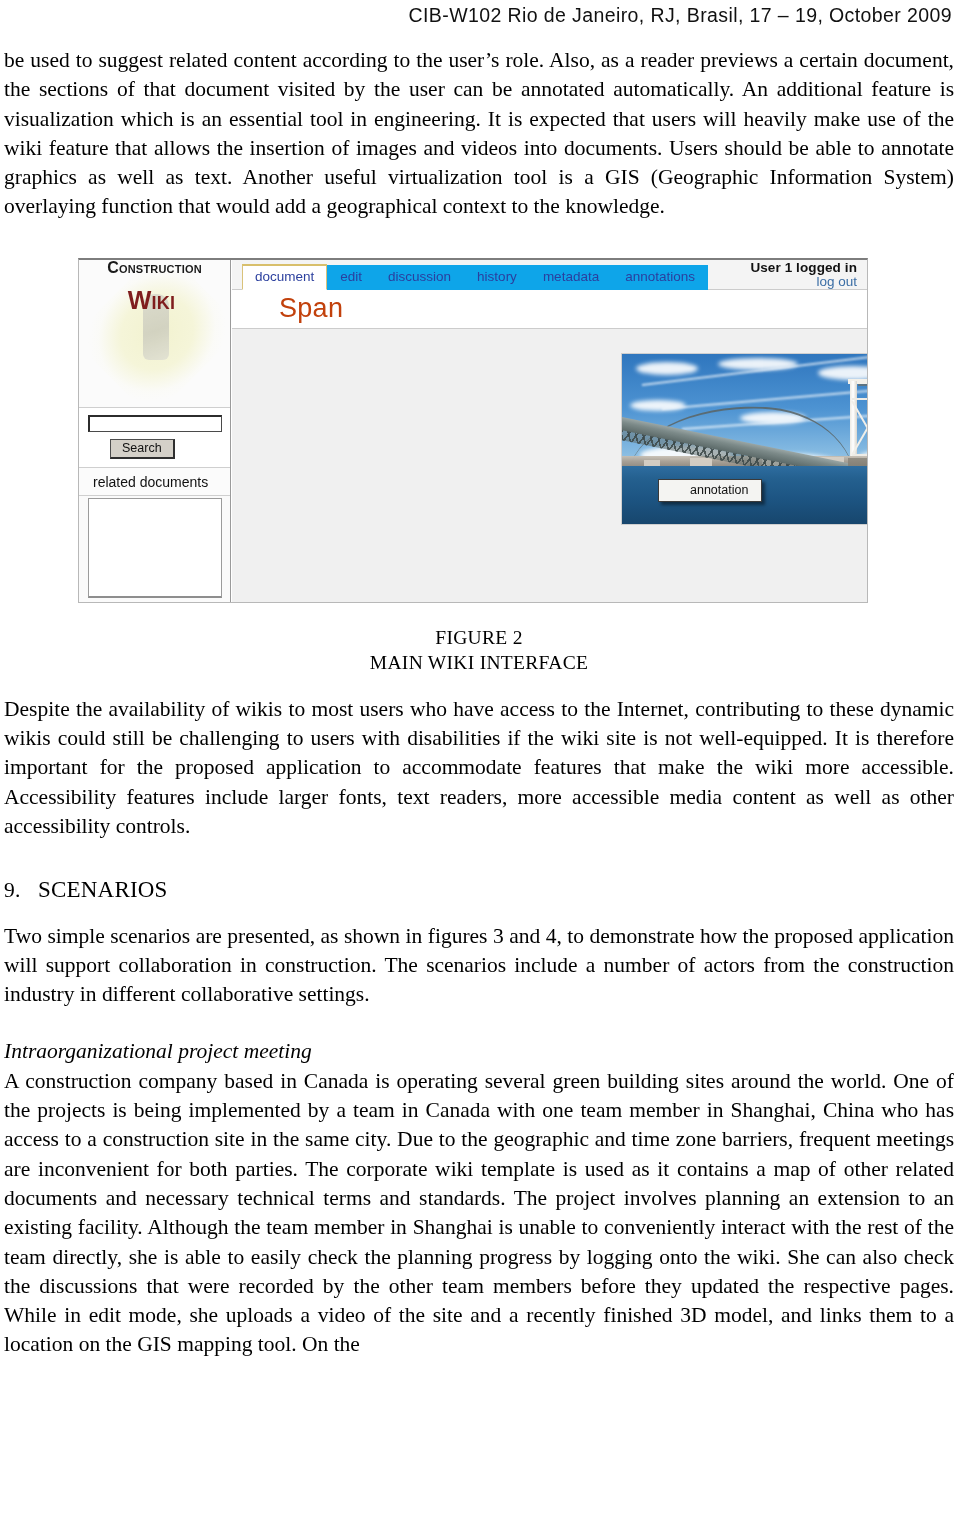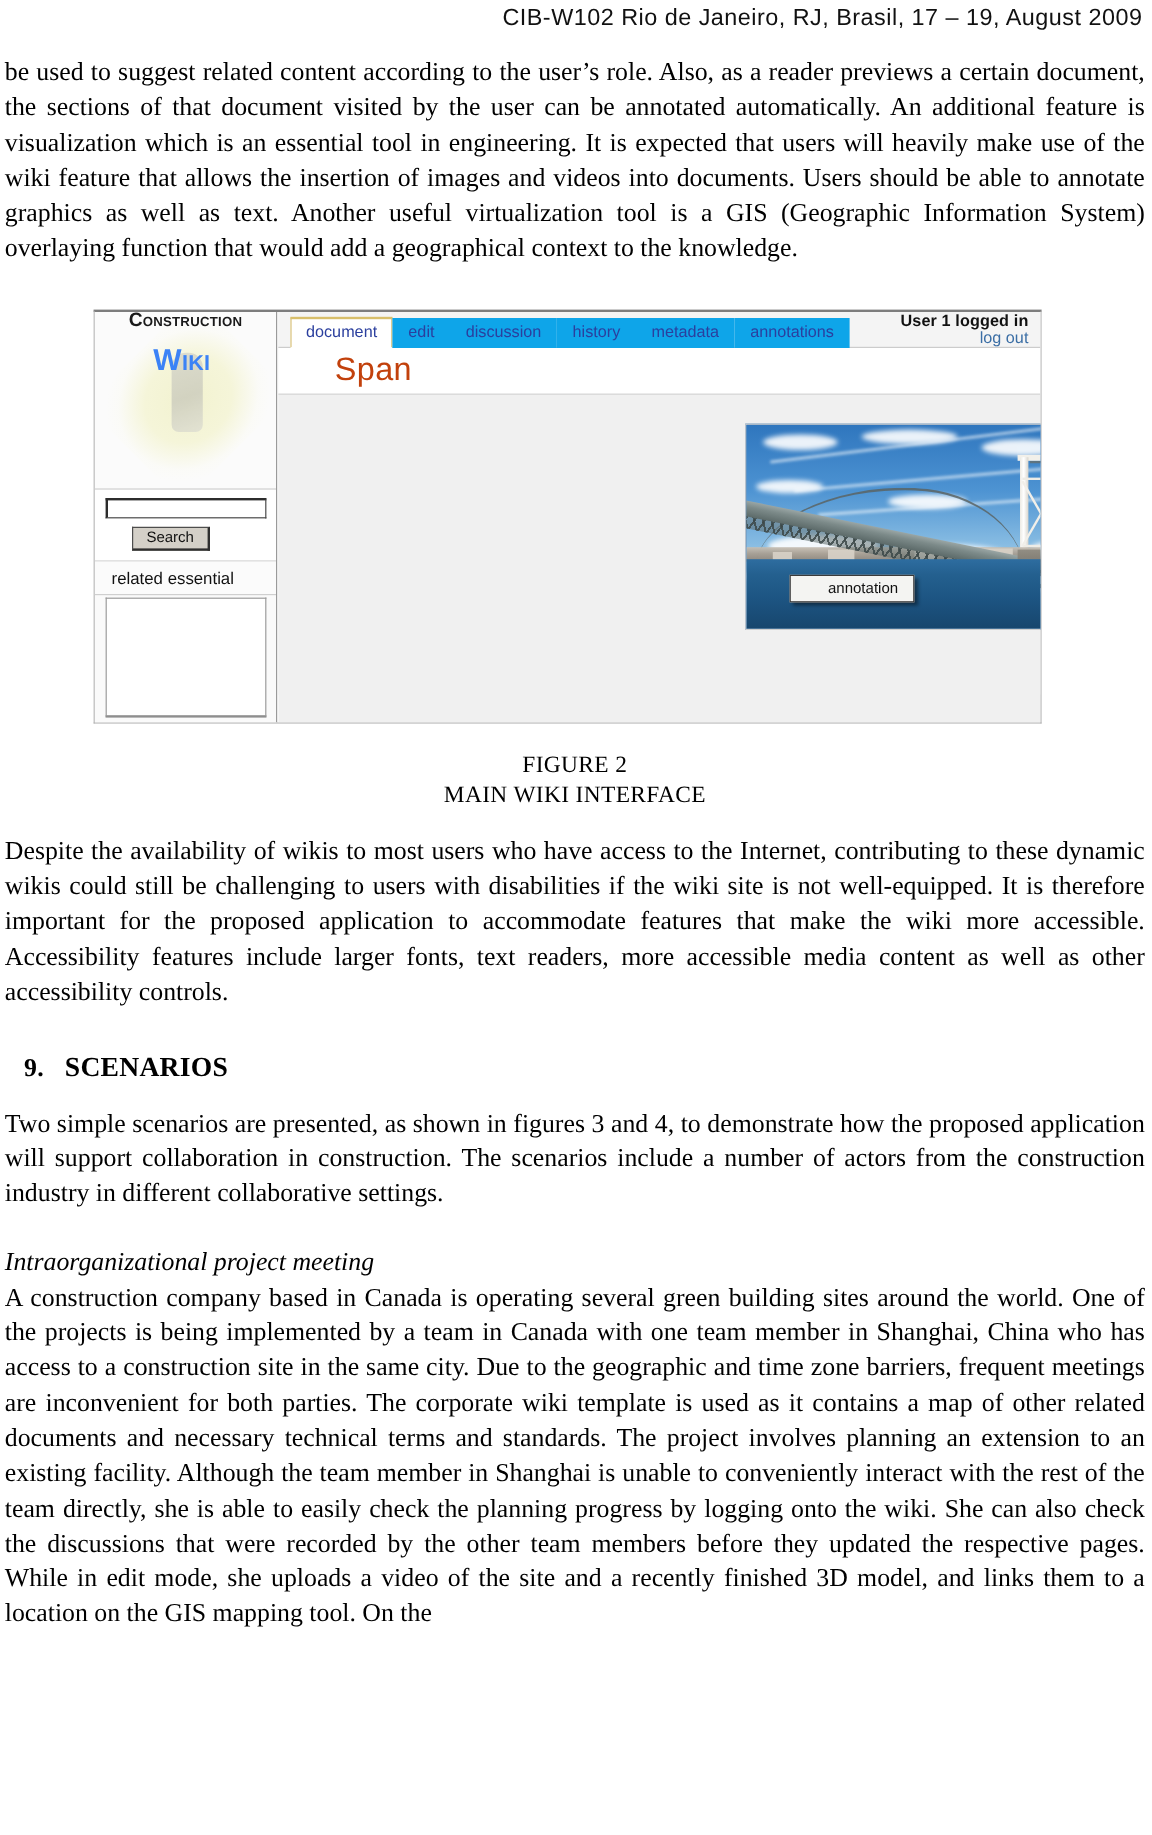--- a/index.html
+++ b/index.html
@@ -34,23 +34,23 @@
     text-justify: inter-word;
     font-size: 21.5px;
     line-height: 29.3px;
     margin: 0;
     hyphens: none;
   }
   p.para-gap { margin-top: 20px; }
 
   .sec-heading {
     font-size: 21.5px;
-    font-weight: bold;
+    font-weight: normal;
     line-height: 29.3px;
-    margin: 34px 0 16px 16px;
+    margin: 34px 0 16px 0;
     letter-spacing: 0.2px;
   }
   .sec-heading .num { display: inline-block; width: 34px; }
   .sec-heading .caps { font-size: 23px; }
 
   .sub-heading {
     font-size: 21.5px;
     font-style: italic;
     line-height: 29.3px;
     margin: 28px 0 0 0;
@@ -118,21 +118,21 @@
     font-weight: bold;
     letter-spacing: 0.2px;
     color: #1a1a1a;
     line-height: 1;
   }
   .logo-line2 {
     font-size: 25px;
     font-variant: small-caps;
     font-weight: bold;
     letter-spacing: 0.2px;
-    color: #3b82f6;
+    color: #7f1d1d;
     line-height: 1;
     margin-top: 12px;
     margin-right: 6px;
   }
 
   .search-panel {
     height: 60px;
     border-bottom: 1px solid #cfcfcf;
     background: #ffffff;
     padding: 7px 8px 0 9px;
@@ -370,21 +370,21 @@
     text-align: center;
     font-size: 19.5px;
     line-height: 25px;
     letter-spacing: .3px;
   }
 </style>
 </head>
 <body>
 
 <div class="page-header">
-  <span>CIB-W102 Rio de Janeiro, RJ, Brasil,  17 – 19, August  2009</span>
+  <span>CIB-W102 Rio de Janeiro, RJ, Brasil,  17 – 19, October  2009</span>
 </div>
 
 <div class="content">
 
   <p class="body-text">be used to suggest related content according to the user’s role. Also, as a reader previews a certain document, the sections of that document visited by the user can be annotated automatically. An additional feature is visualization which is an essential tool in engineering. It is expected that users will heavily make use of the wiki feature that allows the insertion of images and videos into documents. Users should be able to annotate graphics as well as text. Another useful virtualization tool is a GIS (Geographic Information System) overlaying function that would add a geographical context to the knowledge.</p>
 
   <div class="figure-block">
 
     <div class="wiki-shot">
 
@@ -397,21 +397,21 @@
             <div class="logo-line1">Construction</div>
             <div class="logo-line2">Wiki</div>
           </div>
         </div>
 
         <div class="search-panel">
           <input class="search-input" type="text" placeholder="" style="">
           <button class="search-btn">Search</button>
         </div>
 
-        <div class="related-label">related essential</div>
+        <div class="related-label">related documents</div>
         <div class="related-box"></div>
       </div>
 
       <div class="wiki-main">
 
         <div class="tabbar">
           <div class="tabs">
             <div class="tab active">document</div>
             <div class="tab">edit</div>
             <div class="tab">discussion</div>

